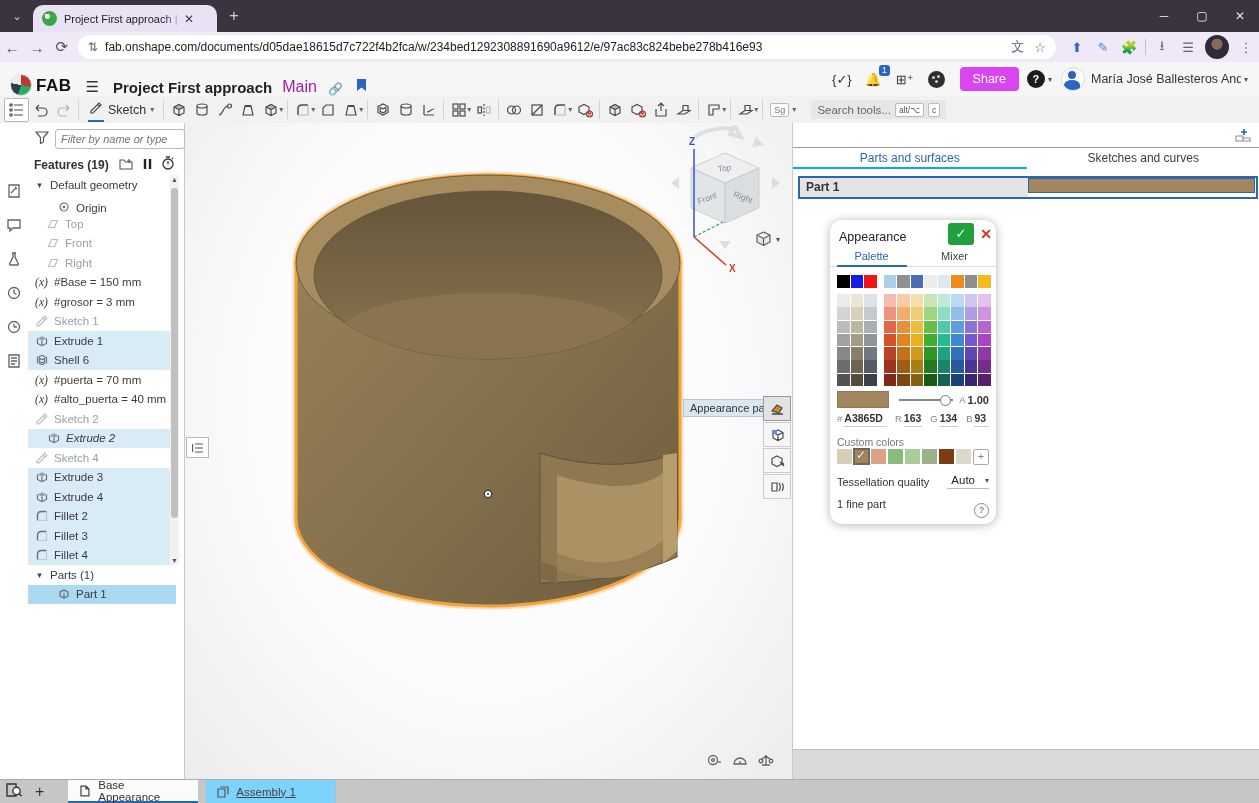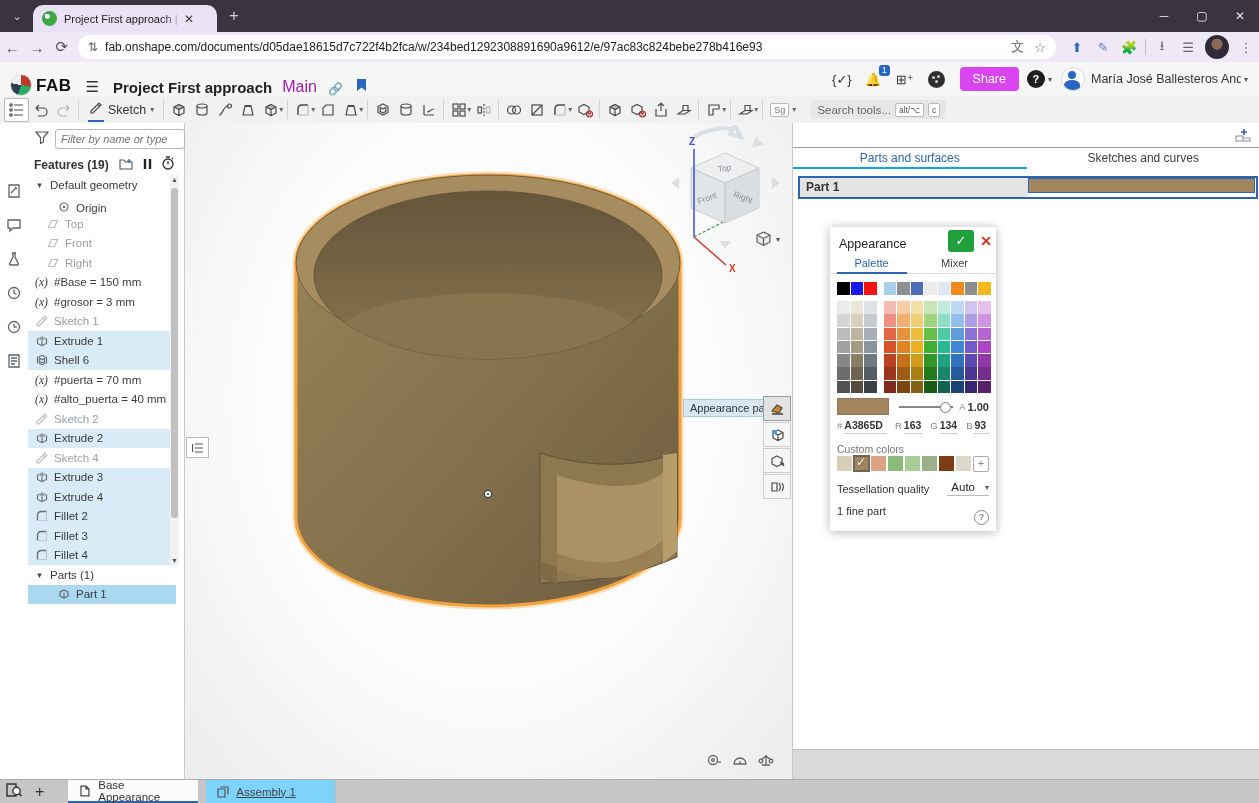--- a/index.html
+++ b/index.html
@@ -104,21 +104,21 @@
   .addappic{position:absolute;right:8px;top:4px;}
   .aphr{position:absolute;left:0;top:24px;width:100%;height:1px;background:#9e9e9e;}
   .aptabs{position:absolute;left:0;top:25px;width:100%;height:21px;display:flex;}
   .aptab{flex:1;text-align:center;font-size:12px;line-height:21px;color:#3c3c3c;}
   .aptab.active{color:#2b66ae;border-bottom:2px solid #0ea5e9;}
   .partrow{position:absolute;left:5px;top:53px;width:456px;height:19px;border:2px solid #2b66ae;display:flex;}
   .partrow .pl{flex:1;background:#e4e4e4;font-size:12px;font-weight:bold;color:#333;line-height:19px;padding-left:6px;}
   .partrow .sw{width:225px;border:1px solid #2b66ae;}
   .rpfooter{position:absolute;left:0;bottom:0;width:100%;height:30px;background:#d9d9d9;border-top:1px solid #bfbfbf;}
   
-  #appdlg{position:absolute;left:37px;top:104px;width:166px;height:304px;background:#fff;border-radius:0;box-shadow:0 1px 10px rgba(0,0,0,.3);font-size:11px;color:#333;}
+  #appdlg{position:absolute;left:37px;top:97px;width:166px;height:304px;background:#fff;border-radius:12px;box-shadow:0 1px 10px rgba(0,0,0,.3);font-size:11px;color:#333;}
   .dlgtitle{position:absolute;left:9px;top:10px;font-size:12.5px;color:#222;}
   .dlgok{position:absolute;right:22px;top:3px;width:26px;height:22px;background:#1fa03c;border-radius:3px;color:#fff;font-size:13px;text-align:center;line-height:22px;}
   .dlgclose{position:absolute;right:4px;top:6px;color:#d93025;font-size:14px;font-weight:bold;}
   .dtabs{position:absolute;left:0;top:30px;width:100%;height:16px;border-bottom:1px solid #ddd;display:flex;}
   .dtab{flex:1;text-align:center;font-size:11px;color:#444;}
   .dtab.active{color:#2b66ae;}
   .dtab.active i{display:block;margin:3px auto 0;width:70px;height:2px;background:#2b66ae;}
   .swrow{position:absolute;left:7px;display:flex;}
   .sw{width:12.5px;height:12.5px;margin-right:1px;flex:none;}
   .sw.gapleft{margin-left:6px;}
@@ -557,21 +557,21 @@
           <span class="flabel">#alto_puerta = 40 mm</span>
         </div>
         <div class="frow suppressed" style="padding-left: 6px;">
           <span class="ficon">
             <svg width="14" height="14" viewBox="0 0 14 14">
               <path d="M2 10 L8 4 10 6 4 12 2 12Z M8 4 9.8 2.2 11.8 4.2 10 6"></path>
             </svg>
           </span>
           <span class="flabel">Sketch 2</span>
         </div>
-        <div class="frow highlighted" style="padding-left: 6px;">
+        <div class="frow highlighted" style="padding-left: 18px; font-style: italic;">
           <span class="ficon">
             <svg width="14" height="14" viewBox="0 0 14 14">
               <path fill="#9aa0a6" stroke="none" d="M2.5 4.5 7 2.3 11.5 4.5 7 6.7Z"></path>
               <path d="M2.5 4.5 V9.5 L7 11.7 11.5 9.5 V4.5 M7 6.7 V11.7"></path>
             </svg>
           </span>
           <span class="flabel">Extrude 2</span>
         </div>
         <div class="frow suppressed" style="padding-left: 6px;">
           <span class="ficon">

